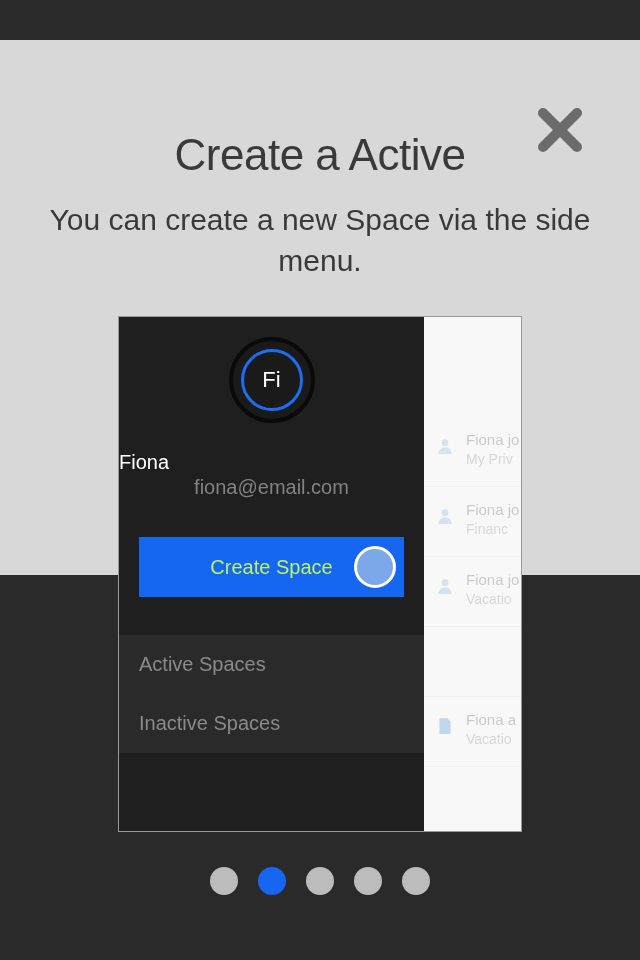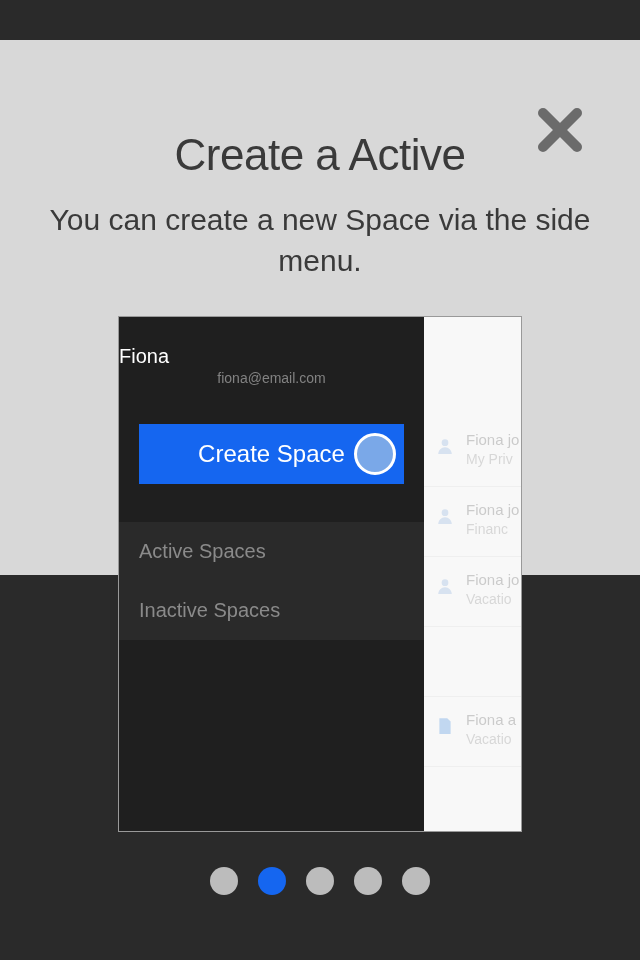--- a/index.html
+++ b/index.html
@@ -100,37 +100,37 @@
     }
     .user-name {
       color: #fff;
       font-size: 20px;
       font-weight: 300;
       margin-top: 28px;
     }
     .user-email {
       color: #828282;
       text-align: center;
-      font-size: 14px;
+      font-size: 20px;
       font-weight: 300;
       margin-top: 2px;
     }
     .create-space-btn {
       margin: 38px 20px 0;
       background: #1566f0;
       height: 60px;
       display: flex;
       align-items: center;
       justify-content: center;
       position: relative;
       cursor: pointer;
     }
     .create-space-label {
-      color: #ffffff;
-      font-size: 24px;
+      color: #bef264;
+      font-size: 20px;
       font-weight: 300;
     }
     .pointer-circle {
       position: absolute;
       right: 8px;
       top: 50%;
       transform: translateY(-50%);
       width: 42px;
       height: 42px;
       border-radius: 50%;
@@ -273,20 +273,23 @@
         <svg viewBox="0 0 16 16" fill="currentColor">
             <path d="M3 1h7l3 3v11H3z"></path>
           </svg>
       </span>
       <div class="activity-title">Fiona a</div>
       <div class="activity-sub">Vacatio</div>
     </div>
   </div>
 
   <div class="sidebar">
+    <div class="avatar-ring">
+      <div class="avatar-inner">Fi</div>
+    </div>
     <div class="user-name">Fiona</div>
     <div class="user-email">fiona@email.com</div>
     <div class="create-space-btn">
       <span class="create-space-label">Create Space</span>
       <span class="pointer-circle"></span>
     </div>
     <div class="menu-section">
       <div class="menu-item">Active Spaces</div>
       <div class="menu-item">Inactive Spaces</div>
     </div>

